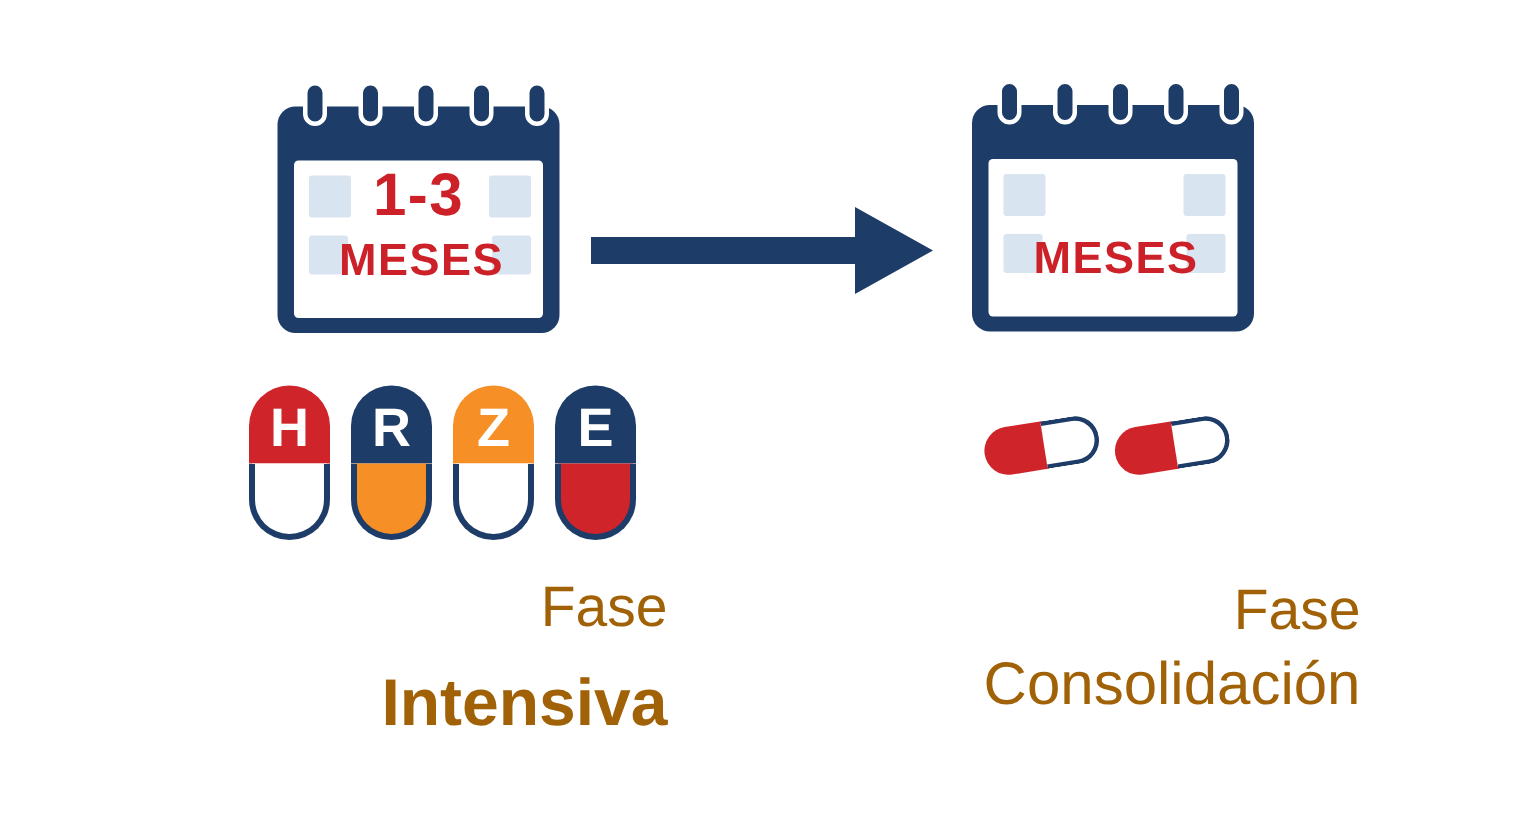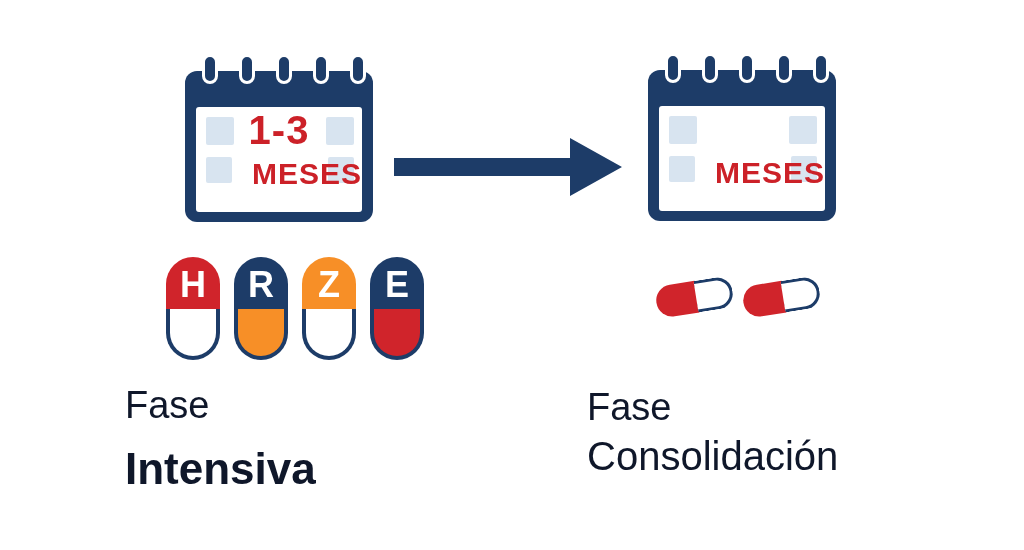--- a/index.html
+++ b/index.html
@@ -30,22 +30,22 @@
   .sq { position:absolute; border-radius:2px; }
   .sq-tl { left:10px;  top:10px; width:28px; height:28px; }
   .sq-tr { right:8px;  top:10px; width:28px; height:28px; }
   .sq-bl { left:10px;  top:50px; width:26px; height:26px; }
   .sq-br { right:8px;  top:50px; width:26px; height:26px; }
   .cal-num {
     position:absolute; left:0; top:1px; width:100%; text-align:center;
     font-size:40px; font-weight:bold; color:#cc2128; z-index:1; letter-spacing:1px;
   }
   .cal-meses {
-    position:absolute; left:0; top:50px; width:100%; text-align:right;
-    font-size:30px; font-weight:bold; color:#cc2128; z-index:1; letter-spacing:1px;
+    position:absolute; left:0; top:50px; width:100%; text-align:left;
+    font-size:30px; font-weight:bold; color:#cc2128; z-index:1; letter-spacing:1px;padding-left:30px;
   }
 
   
   .arrow-wrap { position:absolute; left:394px; top:136px; width:230px; height:62px; }
 
   
   .pills-row { position:absolute; left:166px; top:257px; display:flex; gap:14px; }
   .pill { position:relative; width:54px; height:103px; }
   .pill-top {
     position:absolute; left:0; top:0; width:54px; height:52px;
@@ -68,21 +68,21 @@
     position:absolute; left:0; top:0; width:41px; height:32px;
     border-radius:16px 0 0 16px;
   }
   .hpill-right {
     position:absolute; right:0; top:0; width:37px; height:32px;
     border-radius:0 16px 16px 0; border:3px solid #1d3c68; border-left:none;
     box-sizing:border-box;
   }
 
   
-  .phase-label { position:absolute; text-align:left; color:#0f172a; width:320px; }
+  .phase-label { position:absolute; text-align:right; color:#a16207; width:320px; }
   .label-left  { left:125px; top:385px; }
   .label-right { left:587px; top:387px; }
   .phase-line1 { font-size:38px; font-weight:500; line-height:1.1; }
   .label-left  .phase-line2 { font-size:44px; font-weight:bold; line-height:1.0; margin-top:20px; }
   .label-right .phase-line2 { font-size:40px; font-weight:500; line-height:1.05; margin-top:6px; }
 </style>
 </head>
 <body>
 
 <div id="stage">

